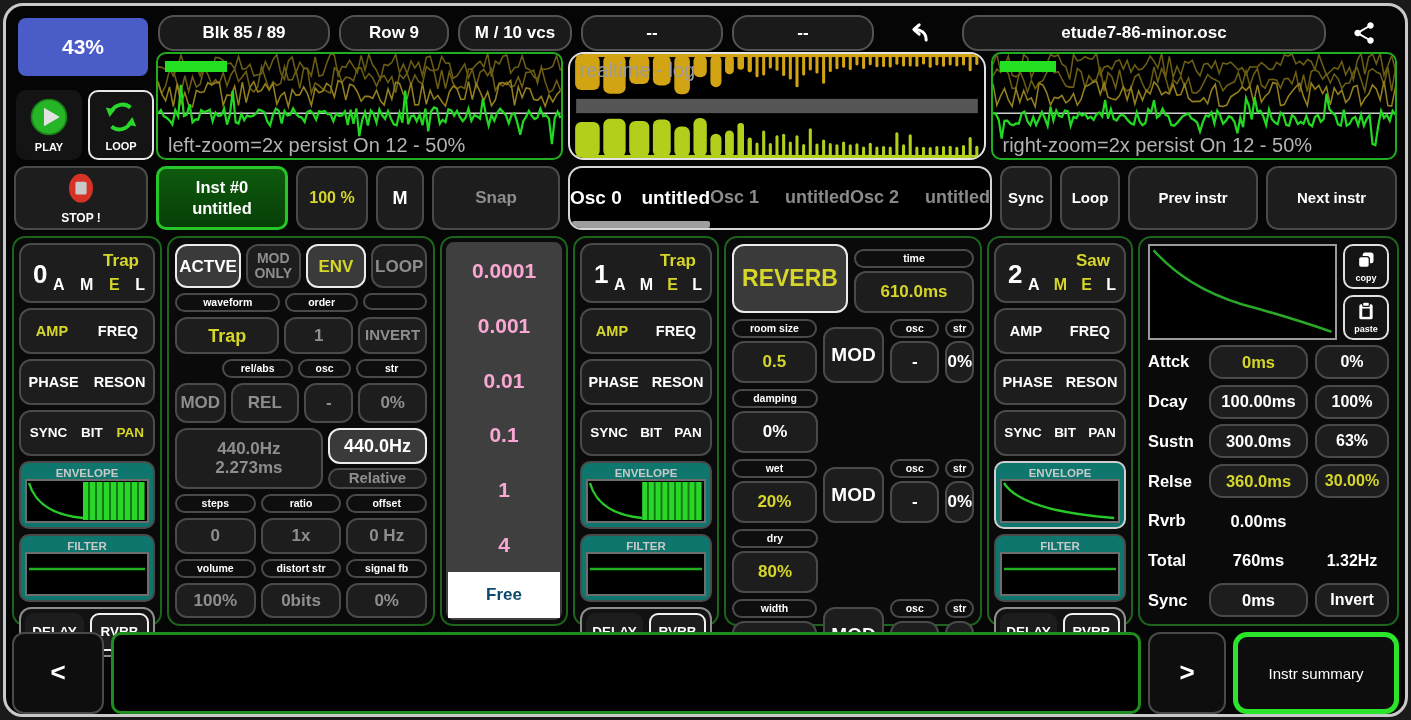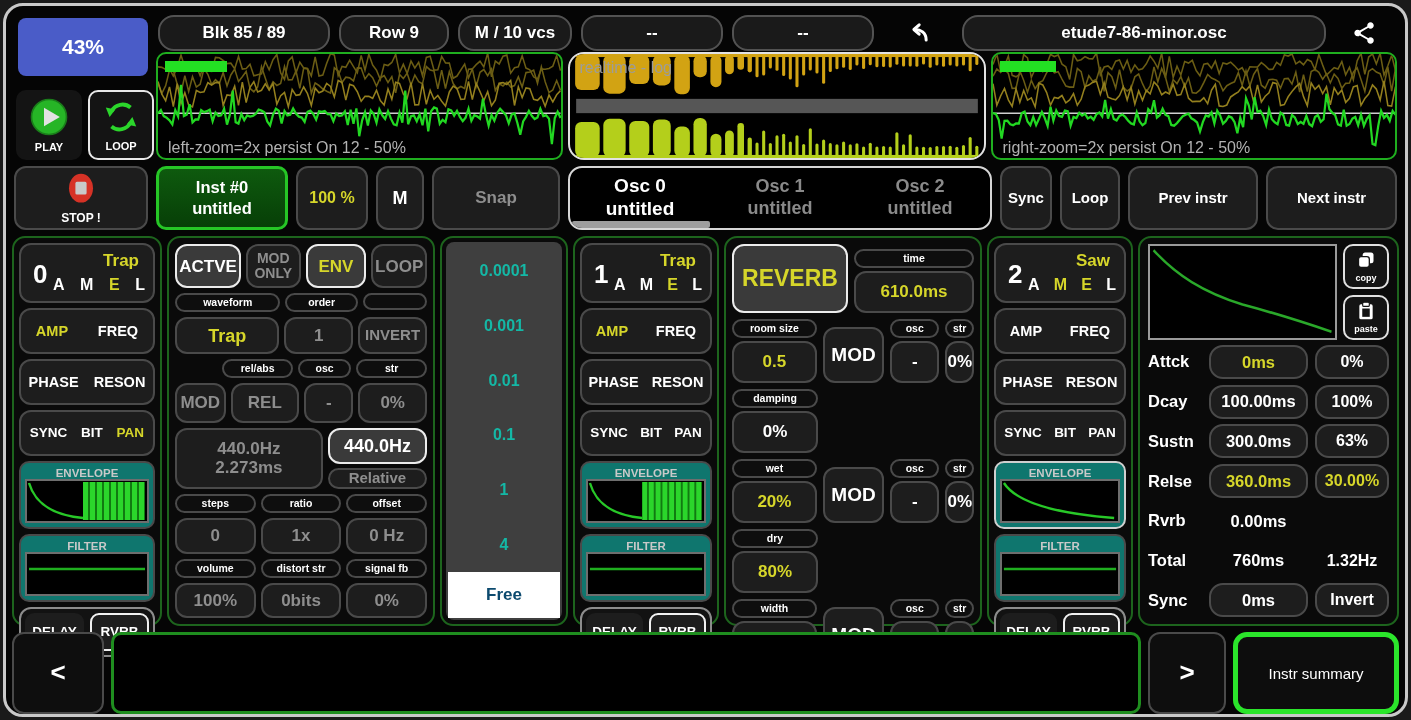--- a/index.html
+++ b/index.html
@@ -24,32 +24,32 @@
 .transport{position:absolute;left:10px;top:84px;width:138px;height:70px;display:flex;gap:6px}
 .tbtn{flex:1;background:#141414;border:2px solid transparent;border-radius:10px;display:flex;flex-direction:column;align-items:center;justify-content:center;gap:2px;color:#fff;font-weight:bold;font-size:11px}
 .tbtn.bord{border-color:#e8e8e8}
 
 
 .scopes{position:absolute;left:150px;top:46px;right:8px;height:108px;display:flex;gap:5px}
 .scope{position:relative;background:#000;border:2px solid #1fae1f;border-radius:10px;overflow:hidden;flex:1}
 .scope.center{border:2px solid #e2e2e2;border-radius:16px;flex:0 0 418px}
 .scope svg{position:absolute;inset:0;width:100%;height:100%}
 .progressbar{position:absolute;top:7px;left:7px;height:11px;background:#23e023;z-index:3}
-.scapt{position:absolute;bottom:1px;left:10px;color:#b2b2b2;font-size:16px;z-index:4}
+.scapt{position:absolute;bottom:1px;left:10px;color:#b2b2b2;font-size:20px;z-index:4}
 .scapt.top{bottom:auto;top:5px;color:#9c9c9c}
 
 
 .instbar{position:absolute;left:8px;top:160px;right:8px;height:64px;display:flex;gap:8px;align-items:stretch}
 .stopbtn{width:134px;flex:none;display:flex;flex-direction:column;align-items:center;justify-content:center;gap:1px;font-size:12px}
 .instbtn{width:132px;flex:none;background:linear-gradient(#0e5a0e,#073f07);border:3px solid #26c626;border-radius:10px;color:#fff;font-weight:bold;font-size:16.5px;display:flex;flex-direction:column;align-items:center;justify-content:center;line-height:1.25}
 .volbtn{width:72px;flex:none;font-size:16px}
 .mbtn{width:48px;flex:none;font-size:18px}
 .snapbtn{width:128px;flex:none;font-size:17px}
 .tabs{flex:none;width:424px;background:#000;border:2px solid #d6d6d6;border-radius:14px;display:flex;position:relative;overflow:hidden}
-.tab{flex:1;display:flex;flex-direction:column;align-items:center;justify-content:center;line-height:1.2;font-weight:bold;font-size:18px;color:#8a8a8a}
+.tab{flex:1;display:flex;flex-direction:row;align-items:center;justify-content:space-between;line-height:1.2;font-weight:bold;font-size:18px;color:#8a8a8a}
 .tab.active{color:#fff;font-size:19px}
 .tabind{position:absolute;left:2px;bottom:0;width:138px;height:7px;background:#9e9e9e;border-radius:2px}
 .syncbtn{width:52px;flex:none;font-size:15px}
 .loopbtn{width:60px;flex:none;font-size:15px}
 .prevbtn{width:130px;flex:none;font-size:15px}
 .nextbtn{flex:1;font-size:15px}
 
 
 .main{position:absolute;left:6px;top:230px;right:6px;height:390px;display:flex;gap:5px}
 .panel{border:2px solid #1d641d;border-radius:13px;background:#0a0a0a}
@@ -76,21 +76,21 @@
 .r>*{min-width:0}
 .h56{height:56px}.h46{height:46px}.h50{height:50px}.h44{height:44px}
 .f12{flex:1.2}.f09{flex:.9}.f11{flex:1.1}.f10{flex:1}.f155{flex:1.55}.f145{flex:1.45}
 .fs17{font-size:17px}.fs18{font-size:18px}.fs15{font-size:15px}
 .stack{display:flex;flex-direction:column;gap:4px}
 .empt{border:2px solid #4a4a4a;border-radius:14px;background:#0e0e0e;height:17px}
 
 
 .ratiop{width:128px;flex:none;padding:4px}
 .rtrack{height:100%;background:#3f3f3f;border-radius:8px;display:flex;flex-direction:column;padding:2px}
-.ropt{flex:1;display:flex;align-items:center;justify-content:center;color:#14b8a6;font-weight:bold;font-size:16px}
+.ropt{flex:1;display:flex;align-items:center;justify-content:center;color:#f9a8d4;font-weight:bold;font-size:21px}
 .ropt.free{flex:none;height:46px;background:#fff;color:#0c4a6e;font-size:17px}
 
 
 .revp{width:258px;flex:none;display:flex;flex-direction:column;gap:6px;padding:6px}
 .rrow{display:flex;gap:6px;align-items:flex-end}
 .field{display:flex;flex-direction:column;gap:3px}
 .w86{width:86px}.w62{width:62px}.w50{width:50px}.wfl{flex:1}
 .vbtn{height:42px;font-size:17px}
 .modb{height:56px;font-size:19px}
 .revtitle{height:69px;font-size:23px;flex:1;align-self:flex-start}

